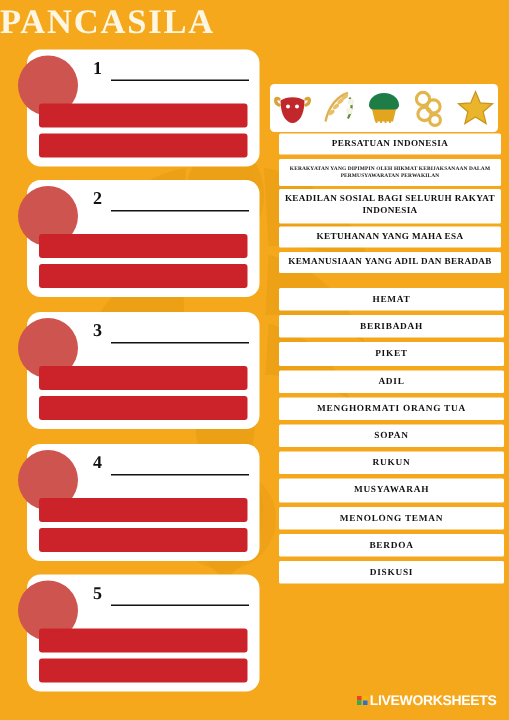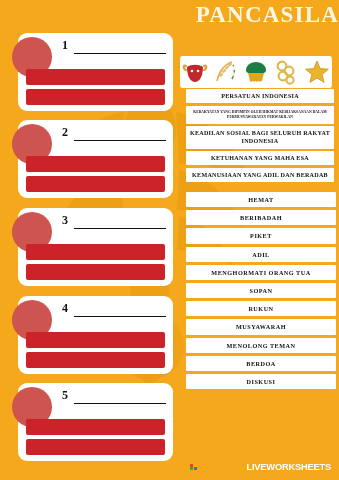--- a/index.html
+++ b/index.html
@@ -11,21 +11,21 @@
     position:relative;
   }
   
   .watermark{
     position:absolute;left:35px;top:60px;width:230px;height:360px;
     opacity:.55;pointer-events:none;
   }
   
   .title{
     position:absolute;top:2px;left:0;width:339px;
-    text-align:right;
+    text-align:left;
     font-family:"Liberation Serif", serif;
     font-weight:700;
     font-size:23px;
     letter-spacing:1.2px;
     color:#FDF6E3;
   }
   
   .card{
     position:absolute;
     left:18px;width:155px;height:78px;
@@ -104,21 +104,20 @@
   }
   .lw-logo{
     display:grid;grid-template-columns:3px 3px;grid-template-rows:3px 3px;
     gap:.6px;
   }
   .lw-logo i{display:block;width:3px;height:3px;}
   .lw-text{
     font-family:"Liberation Sans", sans-serif;
     font-weight:700;font-size:9.3px;letter-spacing:-.2px;
     color:#FFFFFF;
-    padding-left:48px;
   }
 </style>
 </head>
 <body>
 
 <svg class="watermark" viewBox="0 0 230 360" aria-hidden="true">
   <g fill="#E59A12" opacity="0.9">
     <path d="M115 20 l10 16 h-20 z"></path>
     <ellipse cx="115" cy="70" rx="26" ry="34"></ellipse>
     <path d="M89 52 C60 56 30 80 16 120 C40 108 60 104 86 104 Z"></path>

